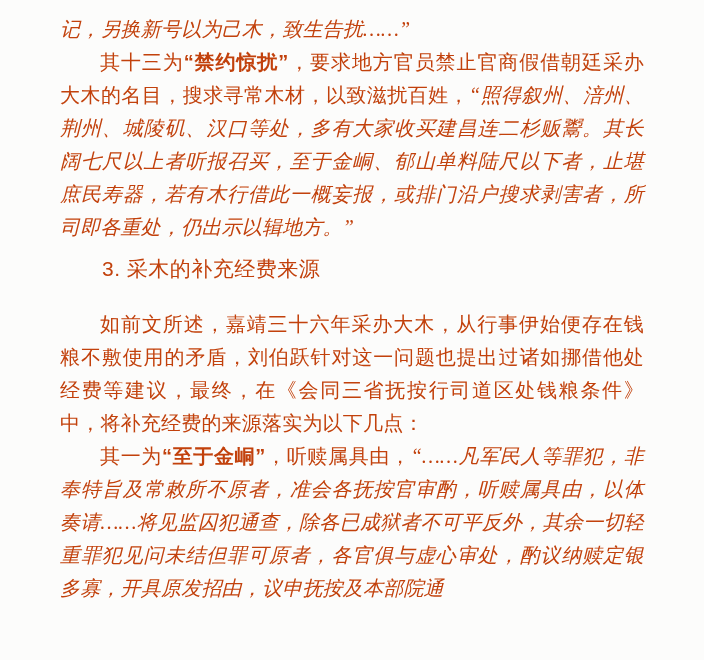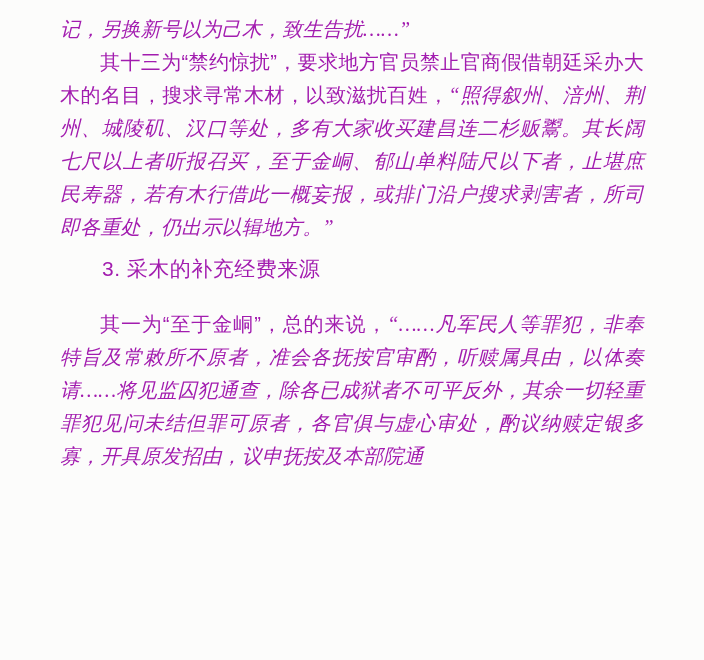--- a/index.html
+++ b/index.html
@@ -11,37 +11,37 @@
     width: 704px;
     height: 660px;
     overflow: hidden;
   }
   .page {
     box-sizing: border-box;
     width: 704px;
     height: 660px;
     padding: 13px 60px 0 60px;
     background: #fcfcfb;
-    color: #a21caf;
+    color: #c2410c;
     font-family: "Liberation Serif", "DejaVu Serif", serif;
   }
   p.para {
     margin: 0;
     font-size: 20px;
     line-height: 33px;
     text-align: justify;
     letter-spacing: 0.2px;
     word-break: break-all;
   }
   p.indent {
     text-indent: 2em;
   }
   
   .hei {
-    font-weight: 400;
+    font-weight: 700;
     font-family: "Liberation Sans", "DejaVu Sans", sans-serif;
   }
   
   .kai {
     font-style: italic;
   }
   h2.heading {
     margin: 8px 0 22px 0;
     font-size: 21px;
     line-height: 34px;
@@ -56,16 +56,17 @@
 
 <div class="page">
 
   <p class="para"><span class="kai">记，另换新号以为己木，致生告扰……”</span></p>
 
   <p class="para indent"><span>其十三为</span><span class="hei">“禁约惊扰”</span><span>，要求地方官员禁止官商假借朝廷采办大木的名目，搜求寻常木材，以致滋扰百姓，</span><span class="kai">“照得叙州、涪州、荆州、城陵矶、汉口等处，多有大家收买建昌连二杉贩鬻。其长阔七尺以上者听报召买，至于金峒、郁山单料陆尺以下者，止堪庶民寿器，若有木行借此一概妄报，或排门沿户搜求剥害者，所司即各重处，仍出示以辑地方。”</span></p>
 
 
   <h2 class="heading">3. 采木的补充经费来源</h2>
 
+  <p class="para indent"><span>如前文所述，嘉靖三十六年采办大木，从行事伊始便存在钱粮不敷使用的矛盾，刘伯跃针对这一问题也提出过诸如挪借他处经费等建议，最终，在《会同三省抚按行司道区处钱粮条件》中，将补充经费的来源落实为以下几点：</span></p>
 
-  <p class="para indent"><span>其一为</span><span class="hei">“至于金峒”</span><span>，总的来说，</span><span class="kai">“……凡军民人等罪犯，非奉特旨及常敕所不原者，准会各抚按官审酌，听赎属具由，以体奏请……将见监囚犯通查，除各已成狱者不可平反外，其余一切轻重罪犯见问未结但罪可原者，各官俱与虚心审处，酌议纳赎定银多寡，开具原发招由，议申抚按及本部院通</span></p>
+  <p class="para indent"><span>其一为</span><span class="hei">“至于金峒”</span><span>，听赎属具由，</span><span class="kai">“……凡军民人等罪犯，非奉特旨及常敕所不原者，准会各抚按官审酌，听赎属具由，以体奏请……将见监囚犯通查，除各已成狱者不可平反外，其余一切轻重罪犯见问未结但罪可原者，各官俱与虚心审处，酌议纳赎定银多寡，开具原发招由，议申抚按及本部院通</span></p>
 
 </div>
 
 </body></html>

